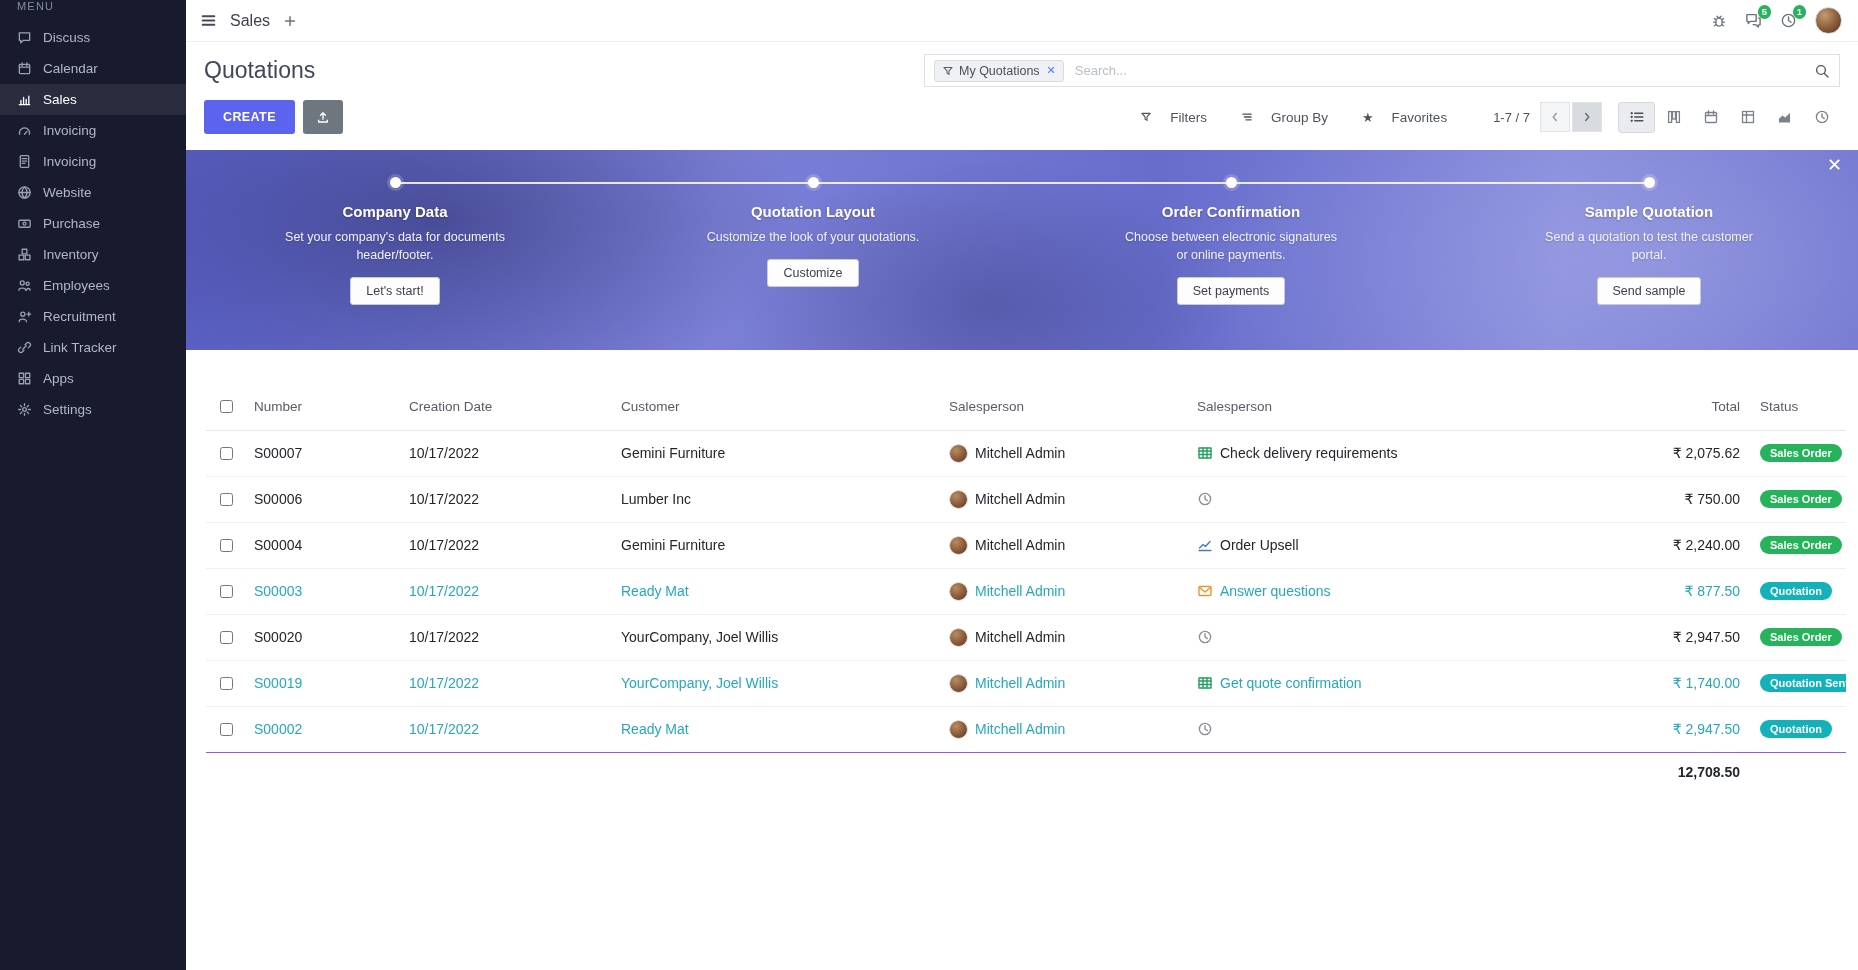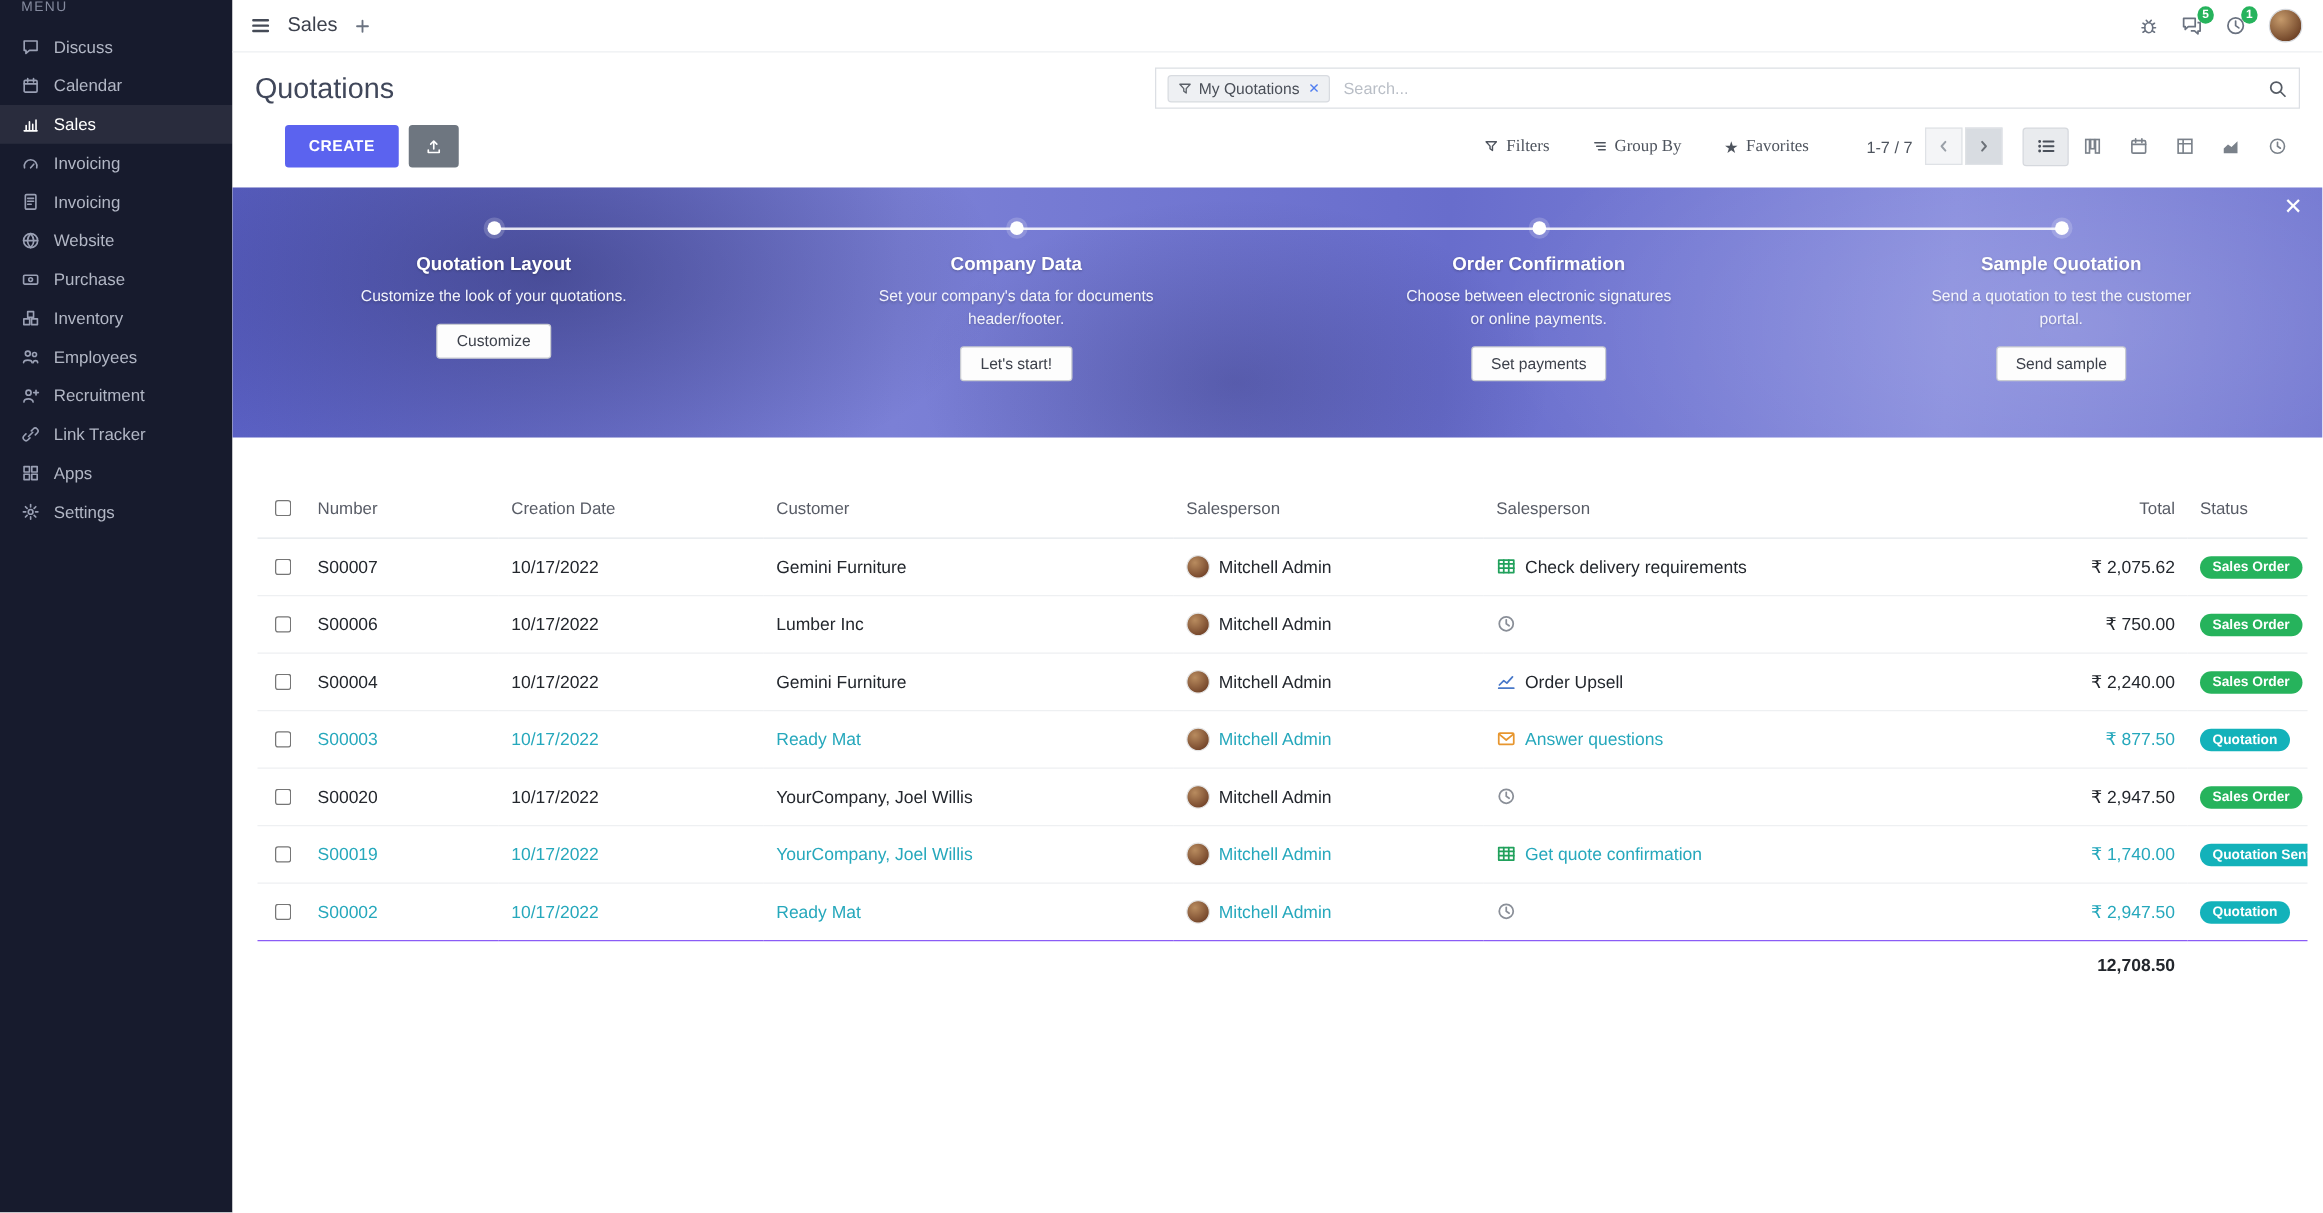--- a/index.html
+++ b/index.html
@@ -49,26 +49,26 @@
   .ctrl-row1 { display:flex; align-items:center; justify-content:space-between; }
   .page-title { font-size:23px; color:#40475a; }
   .searchbox { width:916px; height:33px; border:1px solid #dcdfe4; background:#fff; display:flex; align-items:center; gap:9px; padding:0 9px; }
   .chip { display:flex; align-items:center; gap:5px; background:#eef0f3; border:1px solid #d8dbe0; border-radius:3px; padding:3px 7px; font-size:12.5px; color:#4a4f58; cursor:pointer; white-space:nowrap; }
   .chip .ic { color:#5b6068; }
   .chip-x { color:#4f7df0; font-weight:bold; font-size:11px; margin-left:2px; cursor:pointer; }
   .search-input { flex:1; border:none; outline:none; font-size:13px; color:#333; background:transparent; }
   .search-input::placeholder { color:#b9bec6; }
   .mag { color:#555b64; cursor:pointer; }
 
-  .ctrl-row2 { display:flex; align-items:center; justify-content:space-between; margin-top:13px;margin-left:24px; }
+  .ctrl-row2 { display:flex; align-items:center; justify-content:space-between; margin-top:13px; }
   .left-actions { display:flex; gap:8px; }
   .btn-create { background:var(--primary,#5b63ef); color:#fff; border:none; border-radius:3px; padding:10px 19px; font-size:12.5px; font-weight:bold; letter-spacing:.4px; cursor:pointer; font-family:inherit; }
   .btn-export { background:#6e7680; color:#fff; border:none; border-radius:3px; padding:9px 13px; cursor:pointer; display:flex; align-items:center; }
   .right-actions { display:flex; align-items:center; }
-  .flat-btn { display:flex; align-items:center; gap:6px; color:#4e545e; font-size:13.5px; background:none; border:none; cursor:pointer; margin-right:22px; font-family:Liberation Serif, serif; }
+  .flat-btn { display:flex; align-items:center; gap:18px; color:#4e545e; font-size:13.5px; background:none; border:none; cursor:pointer; margin-right:22px; font-family:Liberation Sans, sans-serif; }
   .flat-btn .ic { color:#4e545e; }
   .star-glyph { font-size:13px; line-height:1; }
   .pager { font-size:13px; color:#4e545e; margin:0 10px 0 18px; }
   .pg-btn { width:30px; height:30px; border:1px solid #dfe2e6; background:#f4f5f7; display:flex; align-items:center; justify-content:center; color:#9aa0a8; cursor:pointer; }
   .pg-btn.next { background:#d8dce1; color:#6b7077; margin-left:2px; }
   .views { display:flex; align-items:center; margin-left:16px; }
   .view-btn { width:37px; height:31px; display:flex; align-items:center; justify-content:center; color:#7a818a; background:none; border:1px solid transparent; cursor:pointer; }
   .view-btn.active { background:#e9ebee; border-color:#d5d8dd; border-radius:3px; color:#4a505a; }
 
   
@@ -422,30 +422,30 @@
           </span>
         </div>
       </div>
     </div>
 
     <div class="banner">
       <span class="banner-close">✕</span>
       <div class="steps" id="steps">
   <div class="step">
     <span class="step-dot"></span>
+    <div class="step-title">Company Data</div>
+    <div class="step-desc">Set your company's data for documents header/footer.</div>
+    <button class="step-btn">Let's start!</button>
+  </div>
+
+  <div class="step">
+    <span class="step-dot"></span>
     <div class="step-title">Quotation Layout</div>
     <div class="step-desc">Customize the look of your quotations.</div>
     <button class="step-btn">Customize</button>
-  </div>
-
-  <div class="step">
-    <span class="step-dot"></span>
-    <div class="step-title">Company Data</div>
-    <div class="step-desc">Set your company's data for documents header/footer.</div>
-    <button class="step-btn">Let's start!</button>
   </div>
 
   <div class="step">
     <span class="step-dot"></span>
     <div class="step-title">Order Confirmation</div>
     <div class="step-desc">Choose between electronic signatures or online payments.</div>
     <button class="step-btn">Set payments</button>
   </div>
 
   <div class="step">

